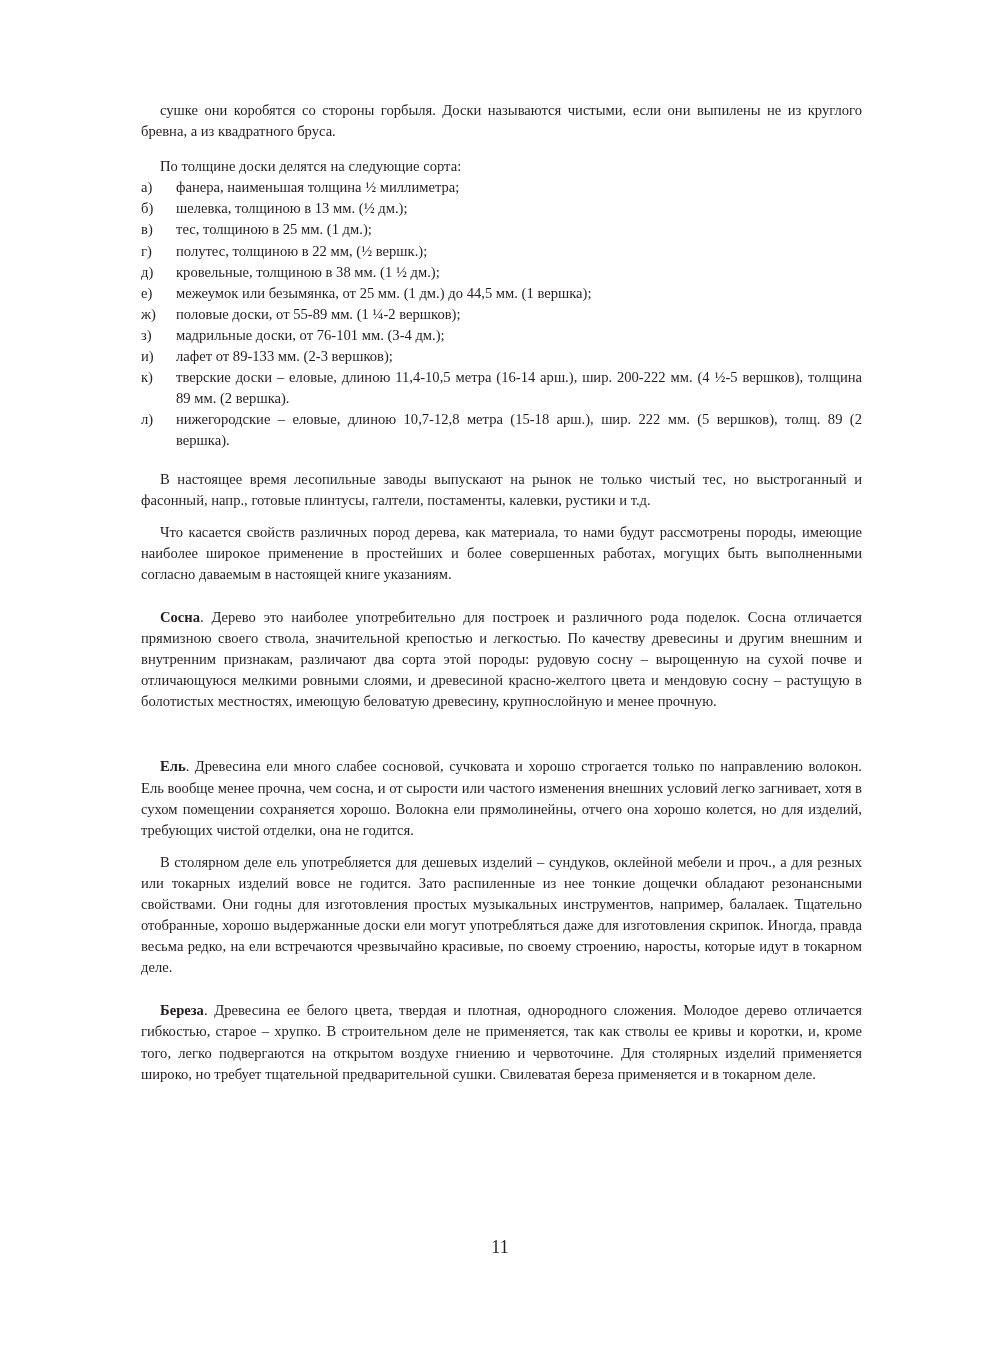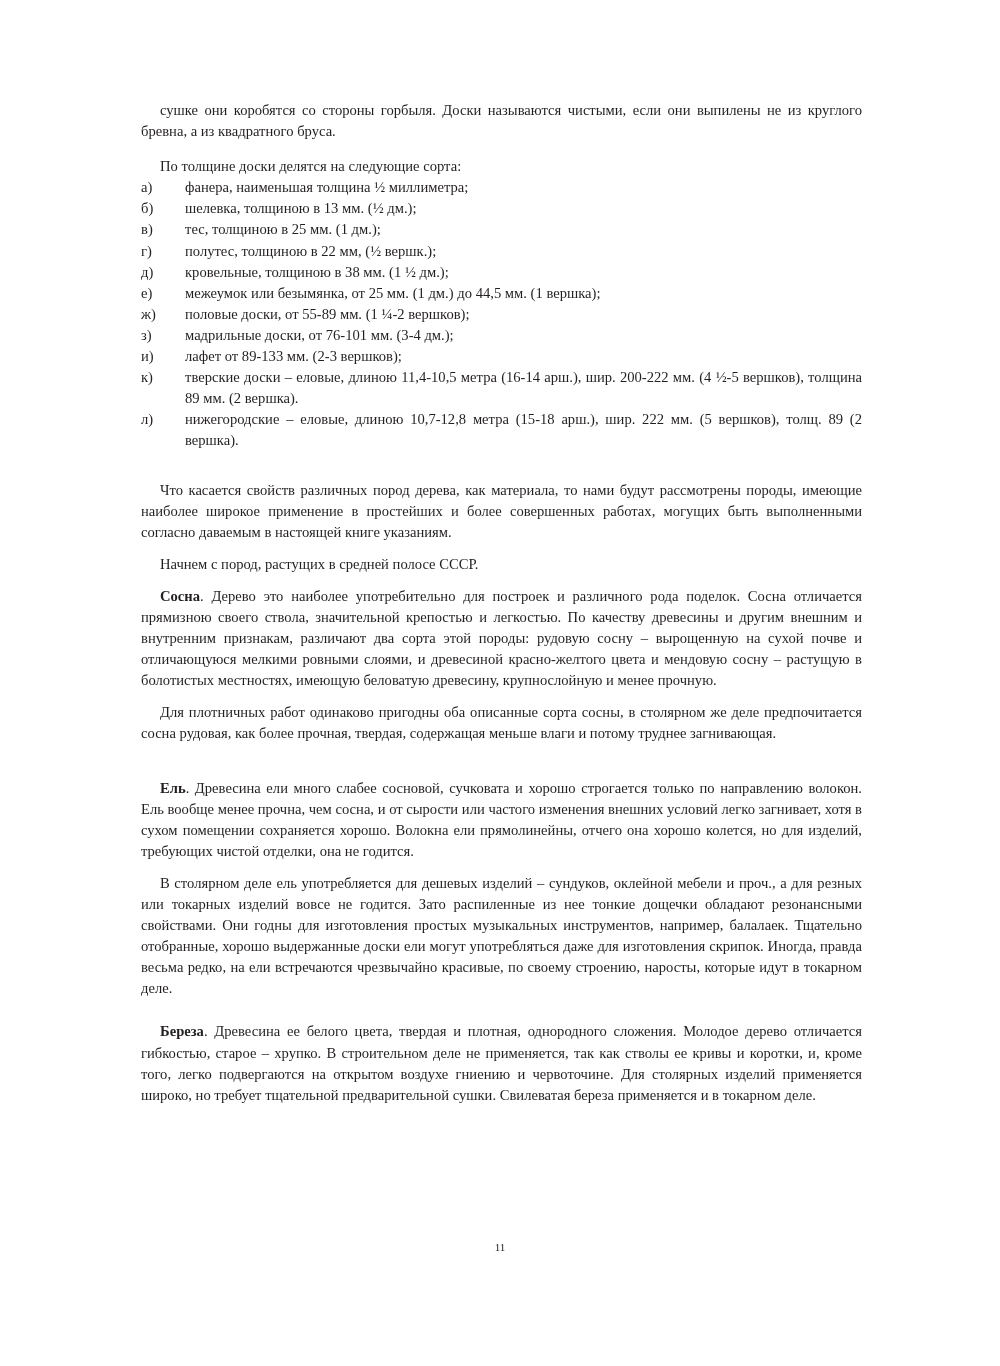--- a/index.html
+++ b/index.html
@@ -57,31 +57,30 @@
   }
   .list-marker {
     position: absolute;
     left: 0;
     top: 0;
     width: 30px;
     text-align: left;
   }
   .list-text {
     display: block;
-    margin-left: 9px;
   }
   b, .bold { font-weight: bold; }
 
   .page-number {
     position: absolute;
     left: 0;
     top: 1238px;
     width: 1000px;
     text-align: center;
-    font-size: 11px;
+    font-size: 18px;
     line-height: 18px;
   }
 </style>
 </head>
 <body>
 
 <div class="page">
   <div class="content">
 
     <p class="para indent">сушке они коробятся со стороны горбыля. Доски называются чистыми, если они выпилены не из круглого бревна, а из квадратного бруса.</p>
@@ -132,34 +131,33 @@
         <span class="list-text">тверские доски – еловые, длиною 11,4-10,5 метра (16-14 арш.), шир. 200-222 мм. (4 ½-5 вершков), толщина 89 мм. (2 вершка).</span>
       </li>
       <li class="list-item">
         <span class="list-marker">л)</span>
         <span class="list-text">нижегородские – еловые, длиною 10,7-12,8 метра (15-18 арш.), шир. 222 мм. (5 вершков), толщ. 89 (2 вершка).</span>
       </li>
     </ul>
 
     <div class="gap-lg"></div>
 
+    <p class="para indent">В настоящее время лесопильные заводы выпускают на рынок не только чистый тес, но выстроганный и фасонный, напр., готовые плинтусы, галтели, постаменты, калевки, рустики и т.д.</p>
     <div class="gap-sm"></div>
 
     <p class="para indent">Что касается свойств различных пород дерева, как материала, то нами будут рассмотрены породы, имеющие наиболее широкое применение в простейших и более совершенных работах, могущих быть выполненными согласно даваемым в настоящей книге указаниям.</p>
     <div class="gap-sm"></div>
 
-    <p class="para indent">Начнем с пород, растущих в средней полосе СССР.</p>
     <div class="gap-sm"></div>
 
     <p class="para indent">
       <b>Сосна</b><span>. Дерево это наиболее употребительно для построек и различного рода поделок. Сосна отличается прямизною своего ствола, значительной крепостью и легкостью. По качеству древесины и другим внешним и внутренним признакам, различают два сорта этой породы: рудовую сосну – вырощенную на сухой почве и отличающуюся мелкими ровными слоями, и древесиной красно-желтого цвета и мендовую сосну – растущую в болотистых местностях, имеющую беловатую древесину, крупнослойную и менее прочную.</span>
     </p>
     <div class="gap-sm"></div>
 
-    <p class="para indent">Для плотничных работ одинаково пригодны оба описанные сорта сосны, в столярном же деле предпочитается сосна рудовая, как более прочная, твердая, содержащая меньше влаги и потому труднее загнивающая.</p>
     <div class="gap-sm"></div>
 
     <div class="gap-sm"></div>
 
     <div class="gap-sm"></div>
 
     <p class="para indent">
       <b>Ель</b><span>. Древесина ели много слабее сосновой, сучковата и хорошо строгается только по направлению волокон. Ель вообще менее прочна, чем сосна, и от сырости или частого изменения внешних условий легко загнивает, хотя в сухом помещении сохраняется хорошо. Волокна ели прямолинейны, отчего она хорошо колется, но для изделий, требующих чистой отделки, она не годится.</span>
     </p>
     <div class="gap-sm"></div>

